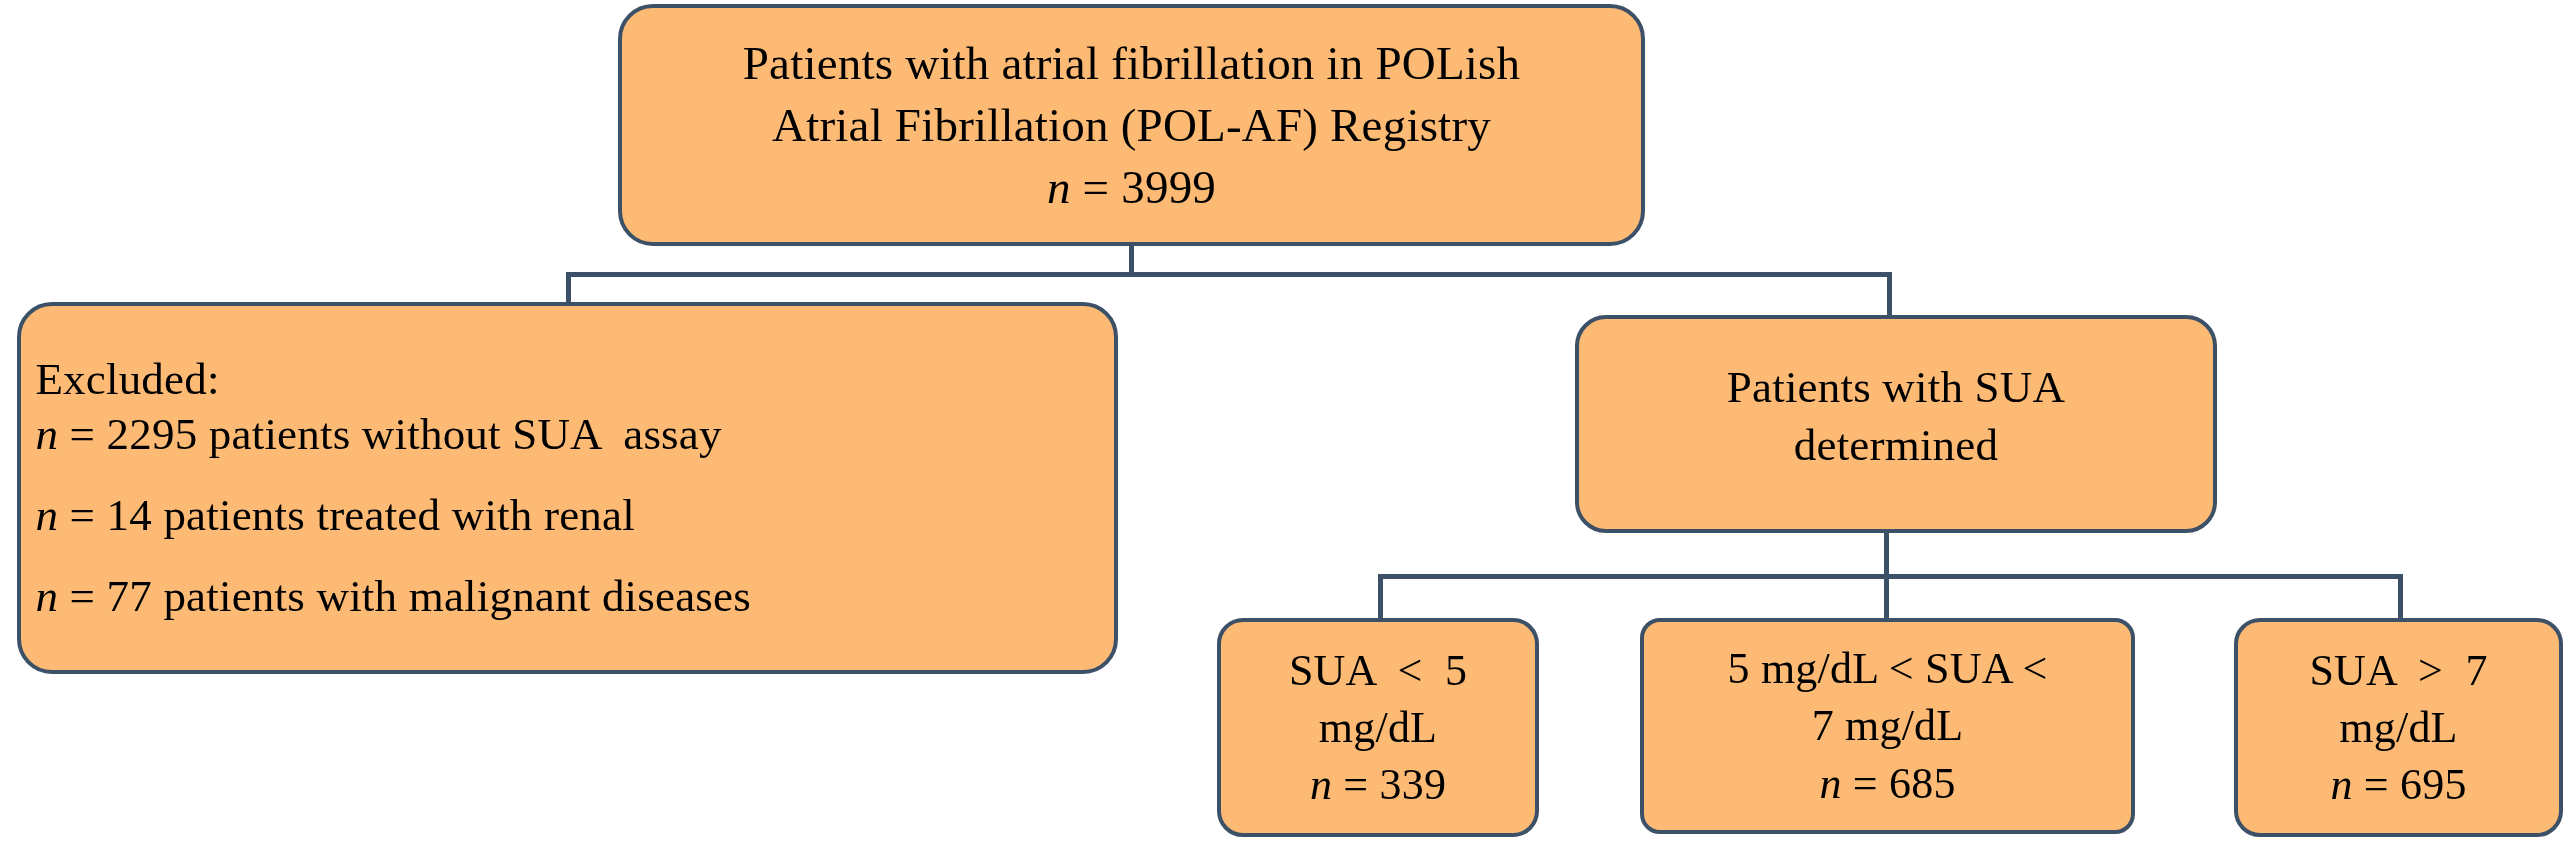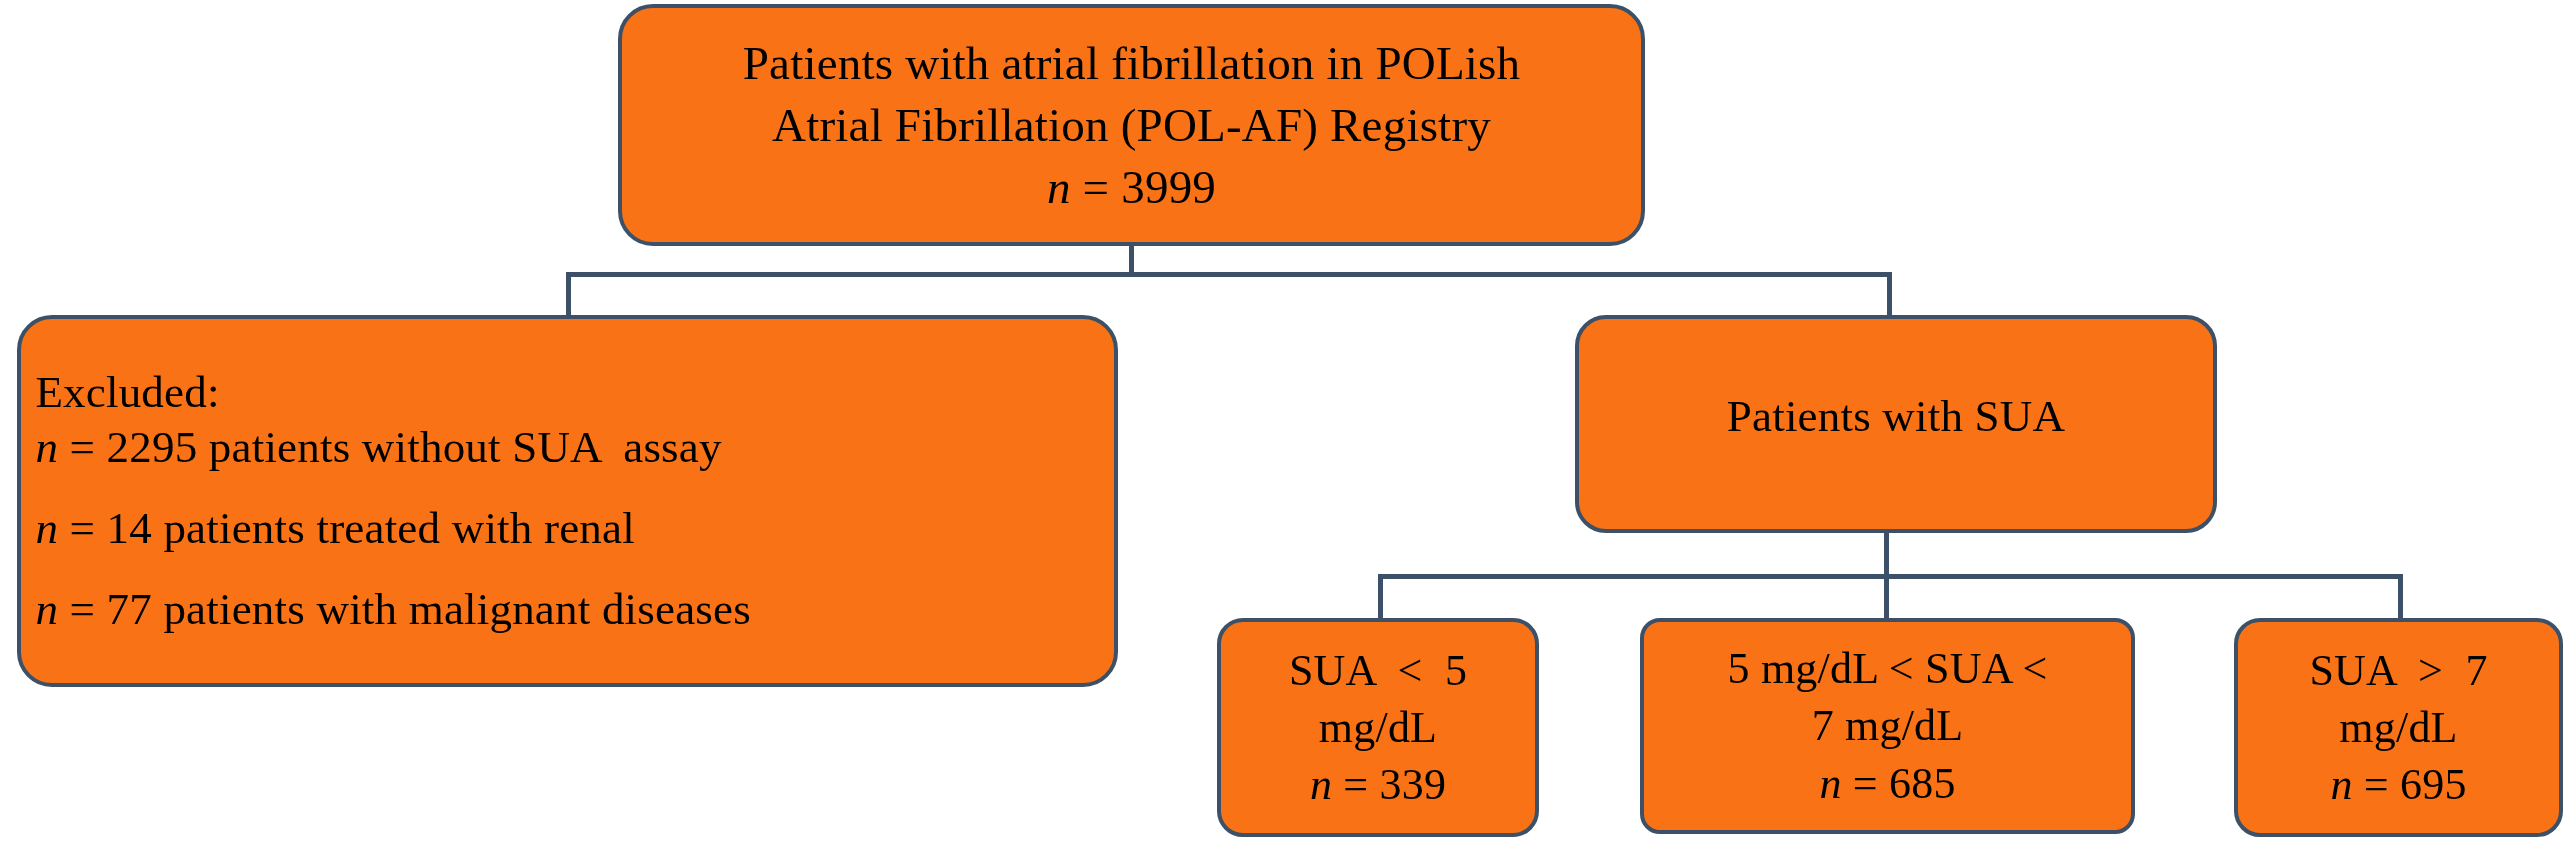--- a/index.html
+++ b/index.html
@@ -18,21 +18,21 @@
     width: 2576px;
     height: 854px;
     background: #ffffff;
     overflow: hidden;
   }
 
   
   .node {
     position: absolute;
     box-sizing: border-box;
-    background: #f97316;
+    background: #fdba74;
     border: 4.4px solid var(--stroke, #34495e);
     border-radius: 30px;
     display: flex;
     flex-direction: column;
     justify-content: center;
     z-index: 3;
   }
   .node.center { align-items: center; text-align: center; }
   .node.left   { align-items: flex-start; text-align: left; }
 
@@ -50,21 +50,21 @@
 
   
   #node-root {
     left: 618px;  top: 4.4px;
     width: 1027px; height: 242px;
     border-radius: 35px;
   }
   #node-root .node-line { font-size: 47px; line-height: 1.32; }
 
   #node-excluded {
-    left: 17.4px;   top: 315px;
+    left: 17.4px;   top: 302px;
     width: 1101px; height: 372px;
     border-radius: 35px;
   }
   #node-excluded .node-line { font-size: 45px; line-height: 1.22; }
   #node-excluded .gap-line { height: 26px; }
 
   #node-sua-determined {
     left: 1575px; top: 315px;
     width: 642px;  height: 218px;
     border-radius: 31px;
@@ -139,20 +139,21 @@
     <span class="node-line">Excluded:</span>
     <span class="node-line"><span class="ital">n</span><span> = 2295 patients without SUA  assay</span></span>
     <span class="node-line gap-line"></span>
     <span class="node-line"><span class="ital">n</span><span> = 14 patients treated with renal</span></span>
     <span class="node-line gap-line"></span>
     <span class="node-line"><span class="ital">n</span><span> = 77 patients with malignant diseases</span></span>
   </div>
 
   <div class="node center" id="node-sua-determined" style="--stroke: #3c5167;">
     <span class="node-line">Patients with SUA</span>
+    <span class="node-line">determined</span>
     <span class="node-line spacer"></span>
   </div>
 
   <div class="node center" id="node-sua-low" style="--stroke: #3c5167;">
     <span class="node-line">SUA  &lt;  5</span>
     <span class="node-line">mg/dL</span>
     <span class="node-line"><span class="ital">n</span><span> = 339</span></span>
   </div>
 
   <div class="node center" id="node-sua-mid" style="--stroke: #3c5167;">

